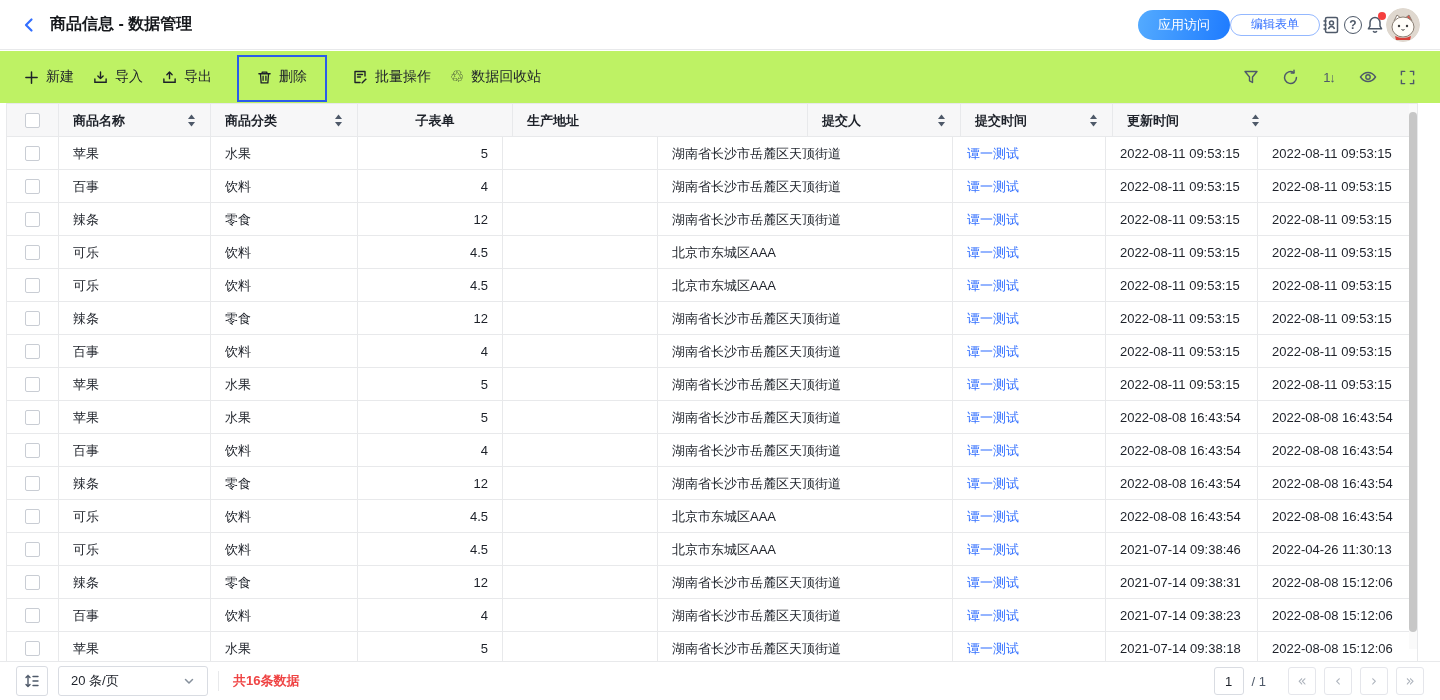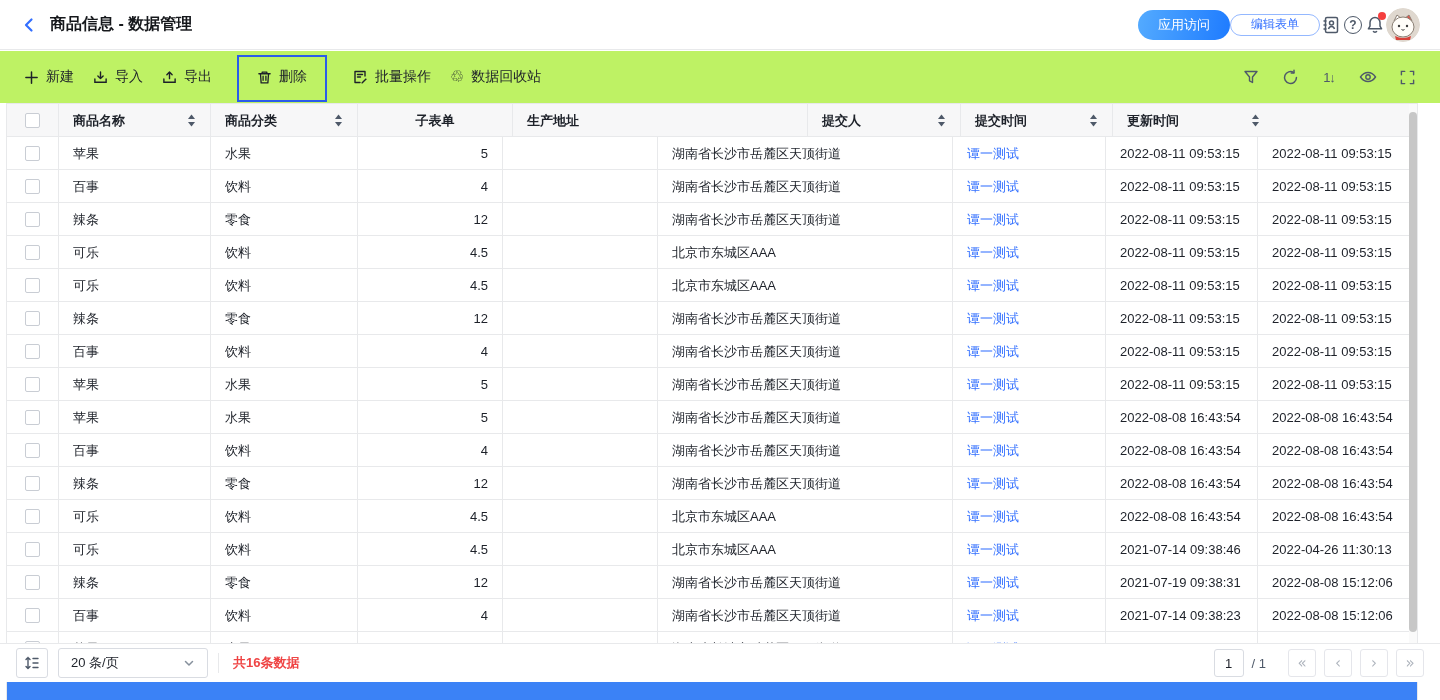--- a/index.html
+++ b/index.html
@@ -59,21 +59,21 @@
   .w4{width:155px;flex:none;text-align:center;} .w5{width:295px;flex:none;} .w6{width:153px;flex:none;} .w7{width:152px;flex:none;} .w8{width:161px;flex:none;}
   .sort-caret { flex:none; margin-left:6px; }
 
   
   .hscroll-track { position:absolute; left:0; bottom:3px; width:1398px; height:11px; background:#efefef; border-radius:6px; }
   .hscroll-thumb { position:absolute; left:0; top:0; width:892px; height:11px; background:#b1b1b1; border-radius:6px; }
   .vscroll-track { position:absolute; right:0; top:0; width:8px; height:545px; background:#fafafa; }
   .vscroll-thumb { position:absolute; right:0; top:8px; width:8px; height:520px; background:#c7c7c7; border-radius:4px; }
 
   
-  .footer { position:absolute; top:643px; left:0; width:1440px; height:39px; border-top:1px solid #e8e9eb;
+  .footer { position:absolute; top:661px; left:0; width:1440px; height:39px; border-top:1px solid #e8e9eb;
     display:flex; align-items:center; padding:0 16px; background:#fff; }
   .density-btn { width:32px; height:30px; border:1px solid #d9dcе2; border:1px solid #d9dce2; border-radius:3px;
     display:flex; align-items:center; justify-content:center; cursor:pointer; margin-right:10px; }
   .page-size { width:150px; height:30px; border:1px solid #d9dce2; border-radius:3px; display:flex; align-items:center;
     padding:0 12px; font-size:13px; cursor:pointer; }
   .page-size svg { margin-left:auto; }
   .foot-div { width:1px; height:20px; background:#e8e9eb; margin:0 14px 0 10px; }
   .total-text { font-size:13px; color:#ef4444;font-weight:bold; }
   .foot-right { margin-left:auto; display:flex; align-items:center; gap:8px; }
   .page-input { width:30px; height:28px; border:1px solid #d9dce2; border-radius:3px; display:flex;
@@ -420,21 +420,21 @@
       <div class="tr">
         <div class="td cell-cb w0">
           <span class="cb"></span>
         </div>
         <div class="td w1">辣条</div>
         <div class="td w2">零食</div>
         <div class="td w3 num">12</div>
         <div class="td w4 center"></div>
         <div class="td w5">湖南省长沙市岳麓区天顶街道</div>
         <div class="td w6 link">谭一测试</div>
-        <div class="td w7">2021-07-19 09:38:31</div>
+        <div class="td w7">2021-07-14 09:38:31</div>
         <div class="td w8">2022-08-08 15:12:06</div>
       </div>
       <div class="tr">
         <div class="td cell-cb w0">
           <span class="cb"></span>
         </div>
         <div class="td w1">百事</div>
         <div class="td w2">饮料</div>
         <div class="td w3 num">4</div>
         <div class="td w4 center"></div>

